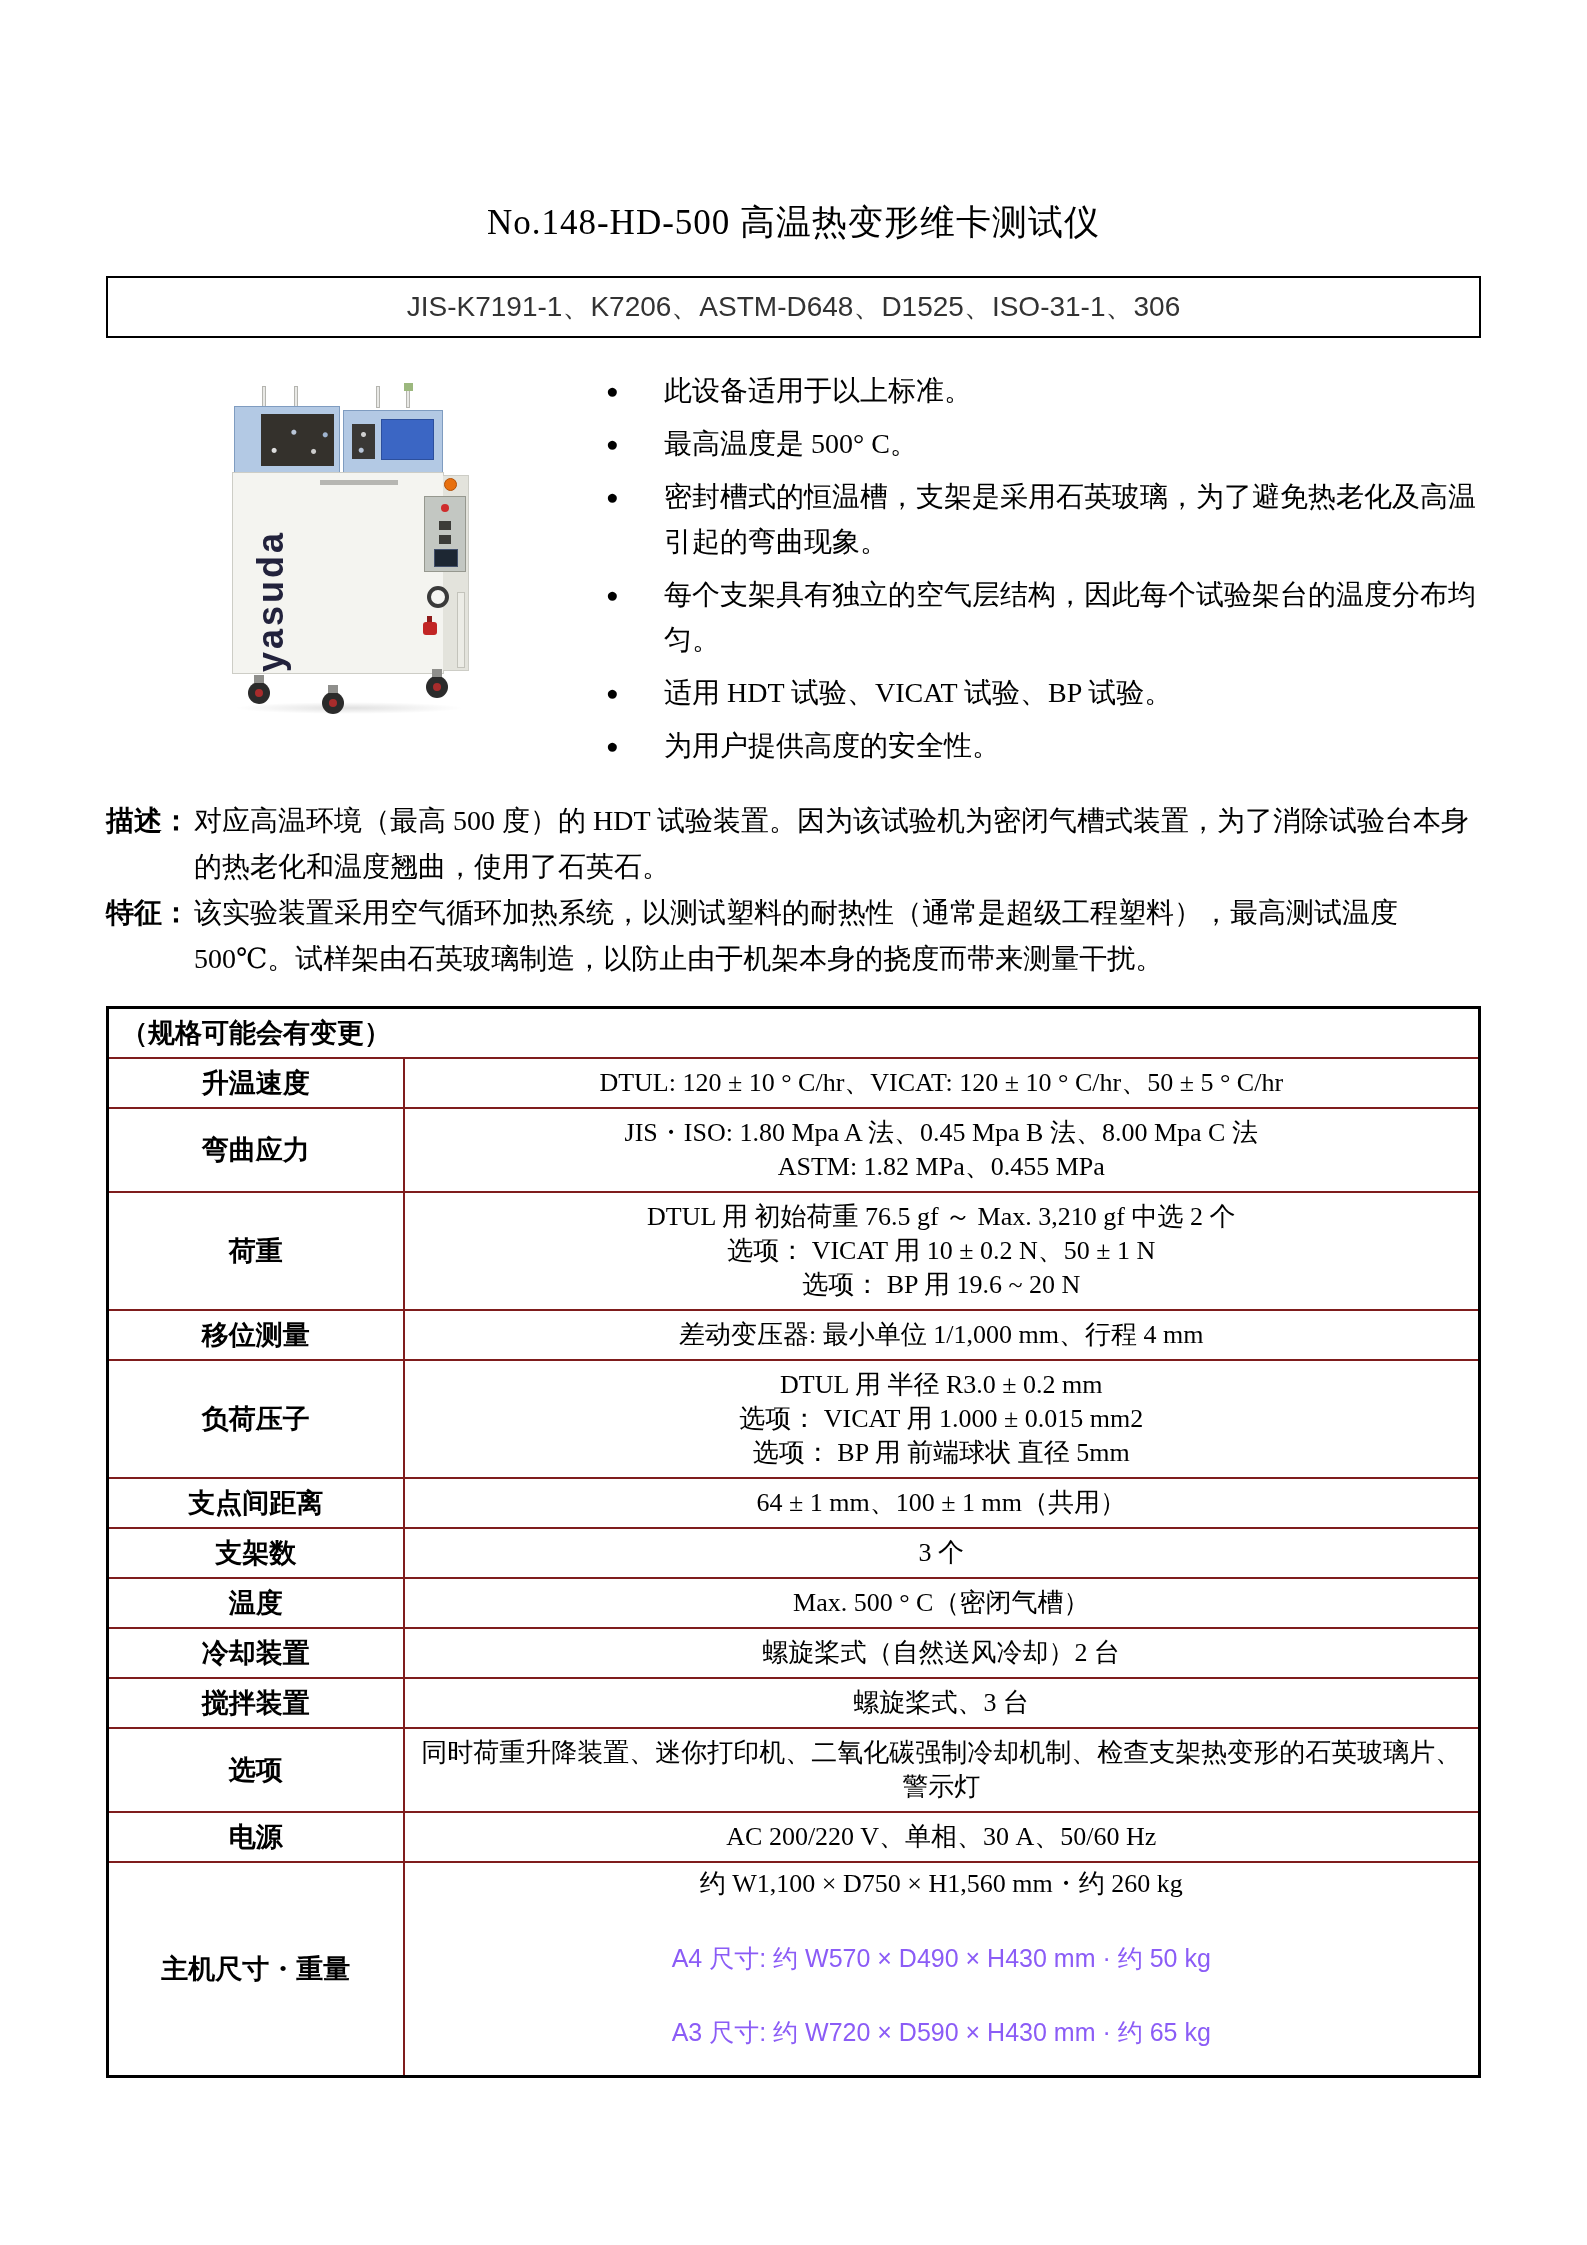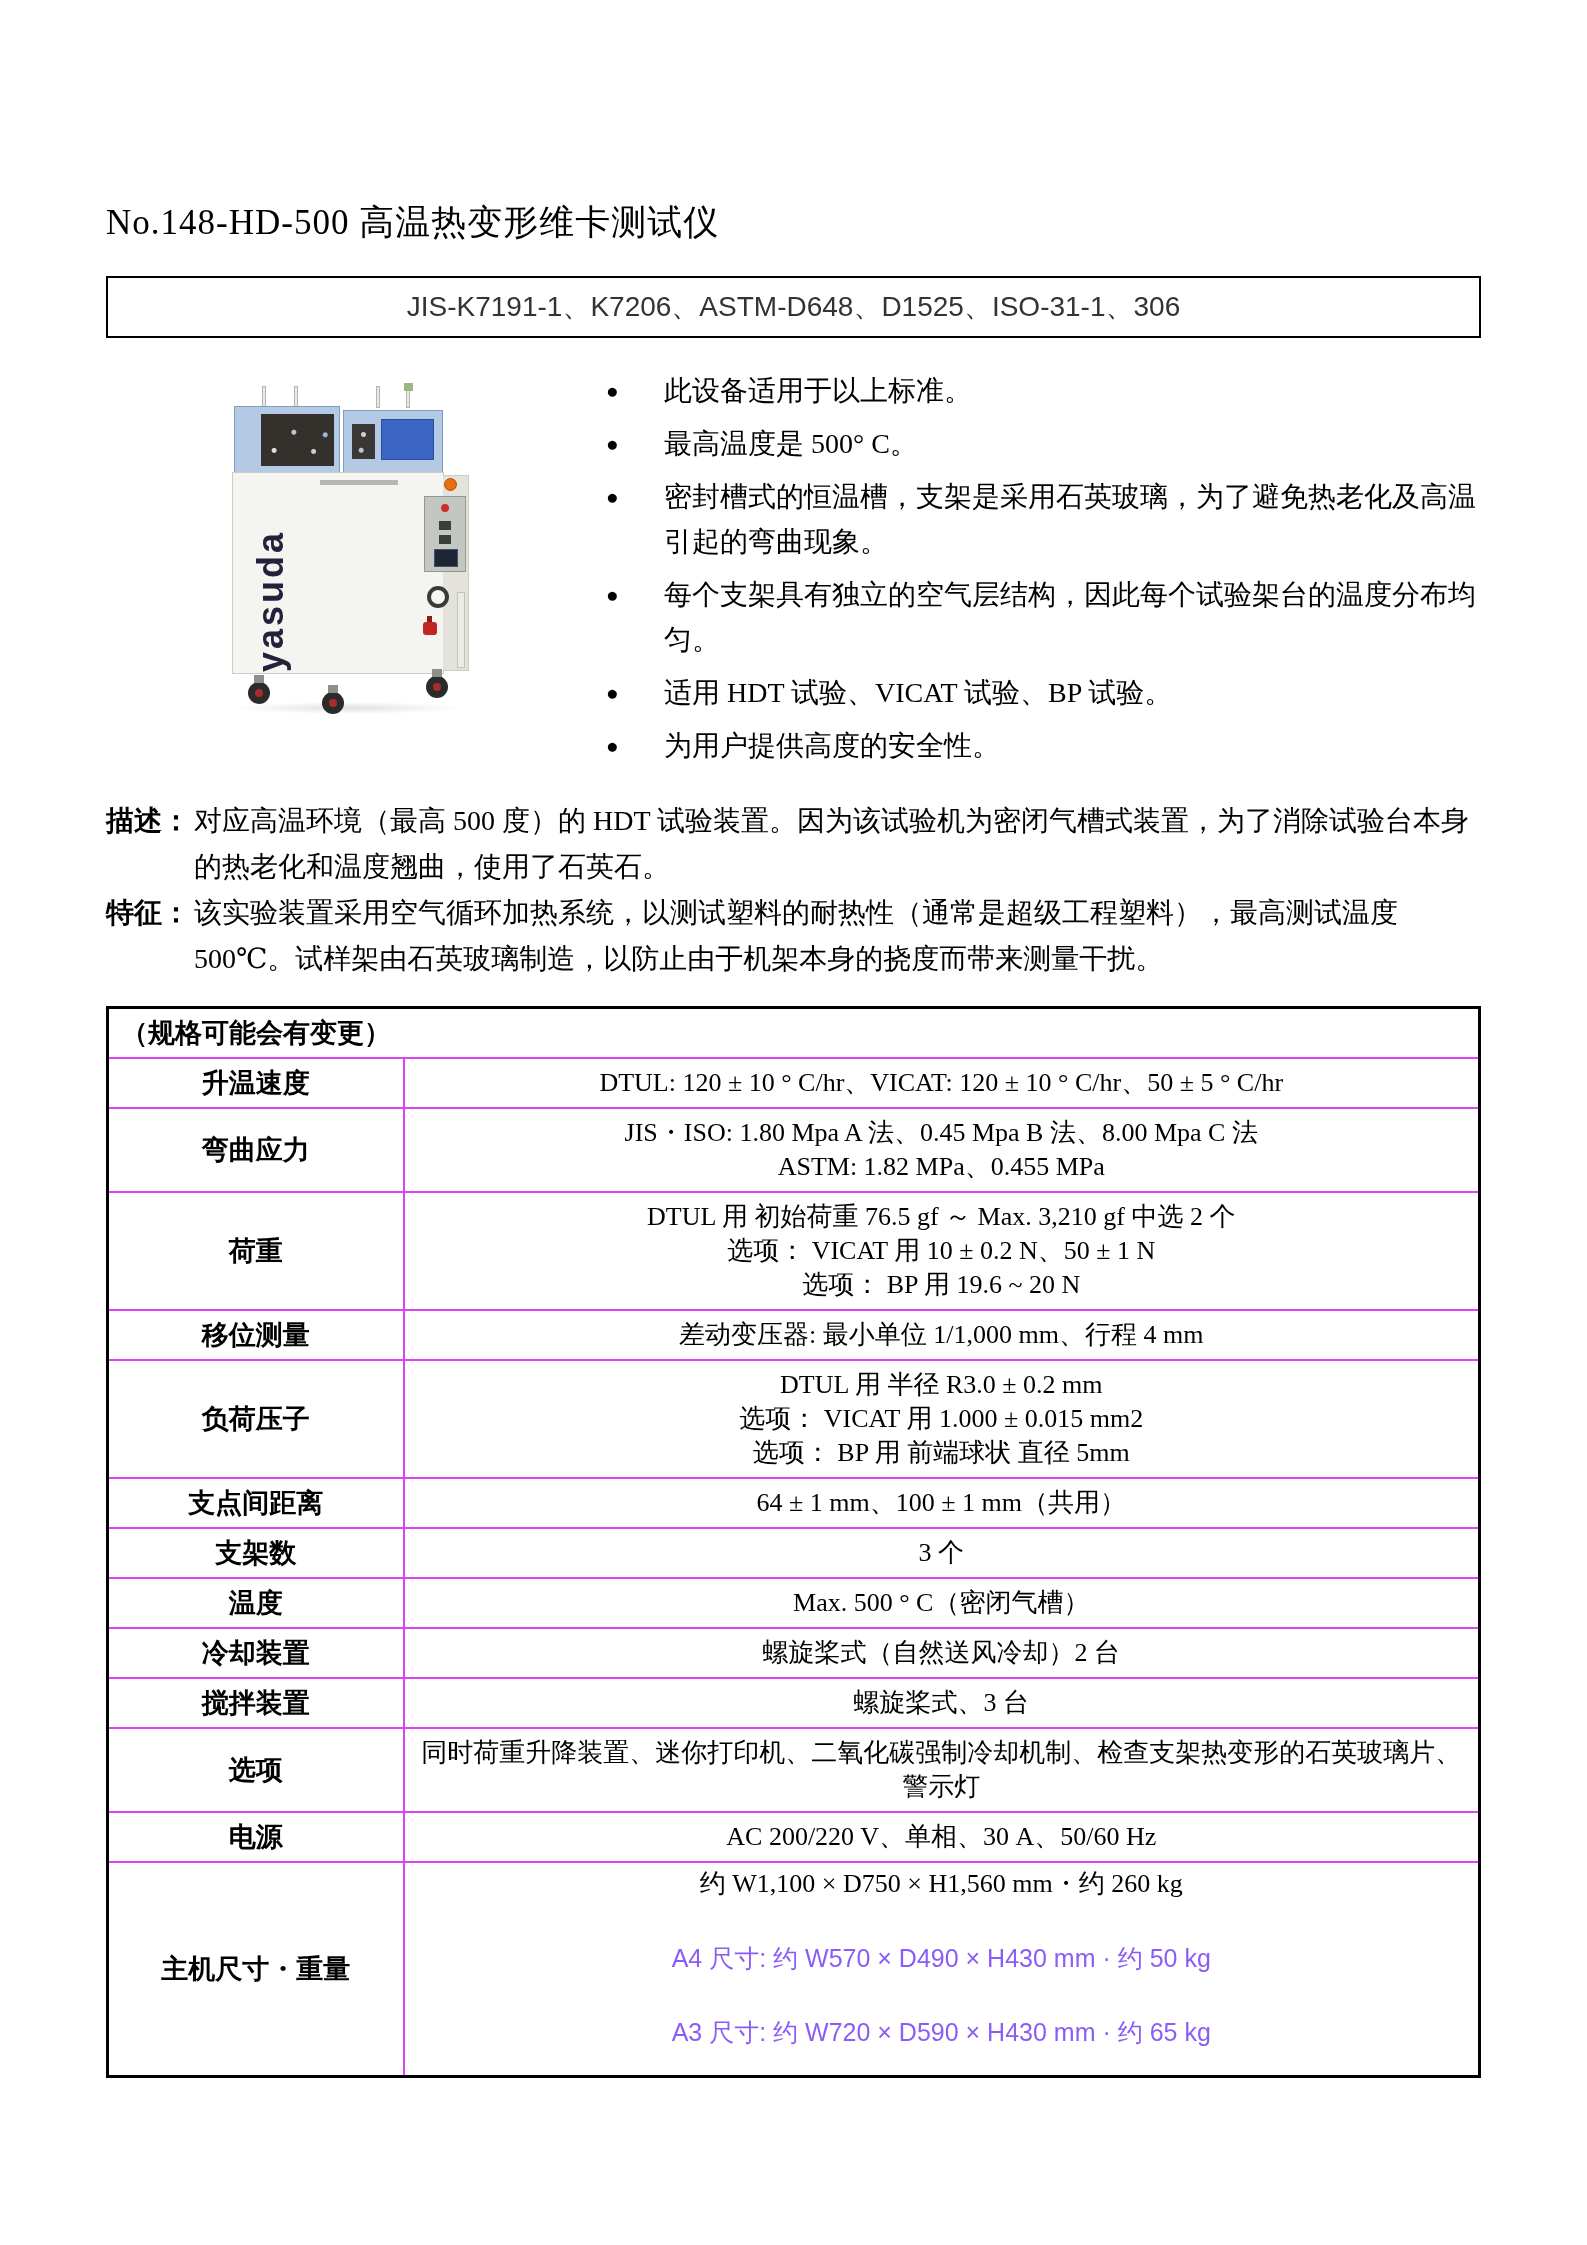--- a/index.html
+++ b/index.html
@@ -6,21 +6,21 @@
   html,body { margin:0; padding:0; background:#ffffff; }
   body {
     width:1587px; height:2245px;
     font-family:"Liberation Serif","DejaVu Serif",serif;
     color:#000;
     position:relative;
   }
   .page { padding:200px 106px 0 106px; }
 
   .doc-title {
-    margin:0; 
+    margin:0; text-align:center;
     font-size:35px; font-weight:400; line-height:46px;
     letter-spacing:1px;
   }
 
   .standards-box {
     margin-top:30px;
     border:2px solid #000;
     text-align:center;
     font-family:"Liberation Sans",sans-serif;
     font-size:28px; line-height:34px;
@@ -92,21 +92,21 @@
 
   
   .desc-wrap { margin-top:22px; }
   .desc-block { display:flex; font-size:28px; line-height:46px; }
   .desc-label { font-weight:bold; white-space:nowrap; width:88px; flex:none; }
   .desc-text { flex:1; }
 
   
   .spec-table { width:100%; border-collapse:collapse; margin-top:24px;
     border:3px solid #000; }
-  .spec-table td { border:2px solid #d946ef; }
+  .spec-table td { border:2px solid #7f1d1d; }
   .note-cell { font-weight:bold; font-size:27px; padding:7px 12px; line-height:34px; }
   .label-cell { width:296px; text-align:center; font-weight:bold; font-size:27px;
     vertical-align:middle; padding:6px 4px; line-height:34px;margin-top:44px; }
   .value-cell { text-align:center; font-size:26px; line-height:34px; padding:7px 14px; }
   .value-cell .line { }
   .value-cell .sans { font-family:"Liberation Sans",sans-serif; font-size:25px; color:#8b5cf6; }
   .dim-cell { padding:4px 14px 26px 14px;margin-left:8px; }
   .dim-cell .line + .line { margin-top:40px; }
 </style>
 </head>

